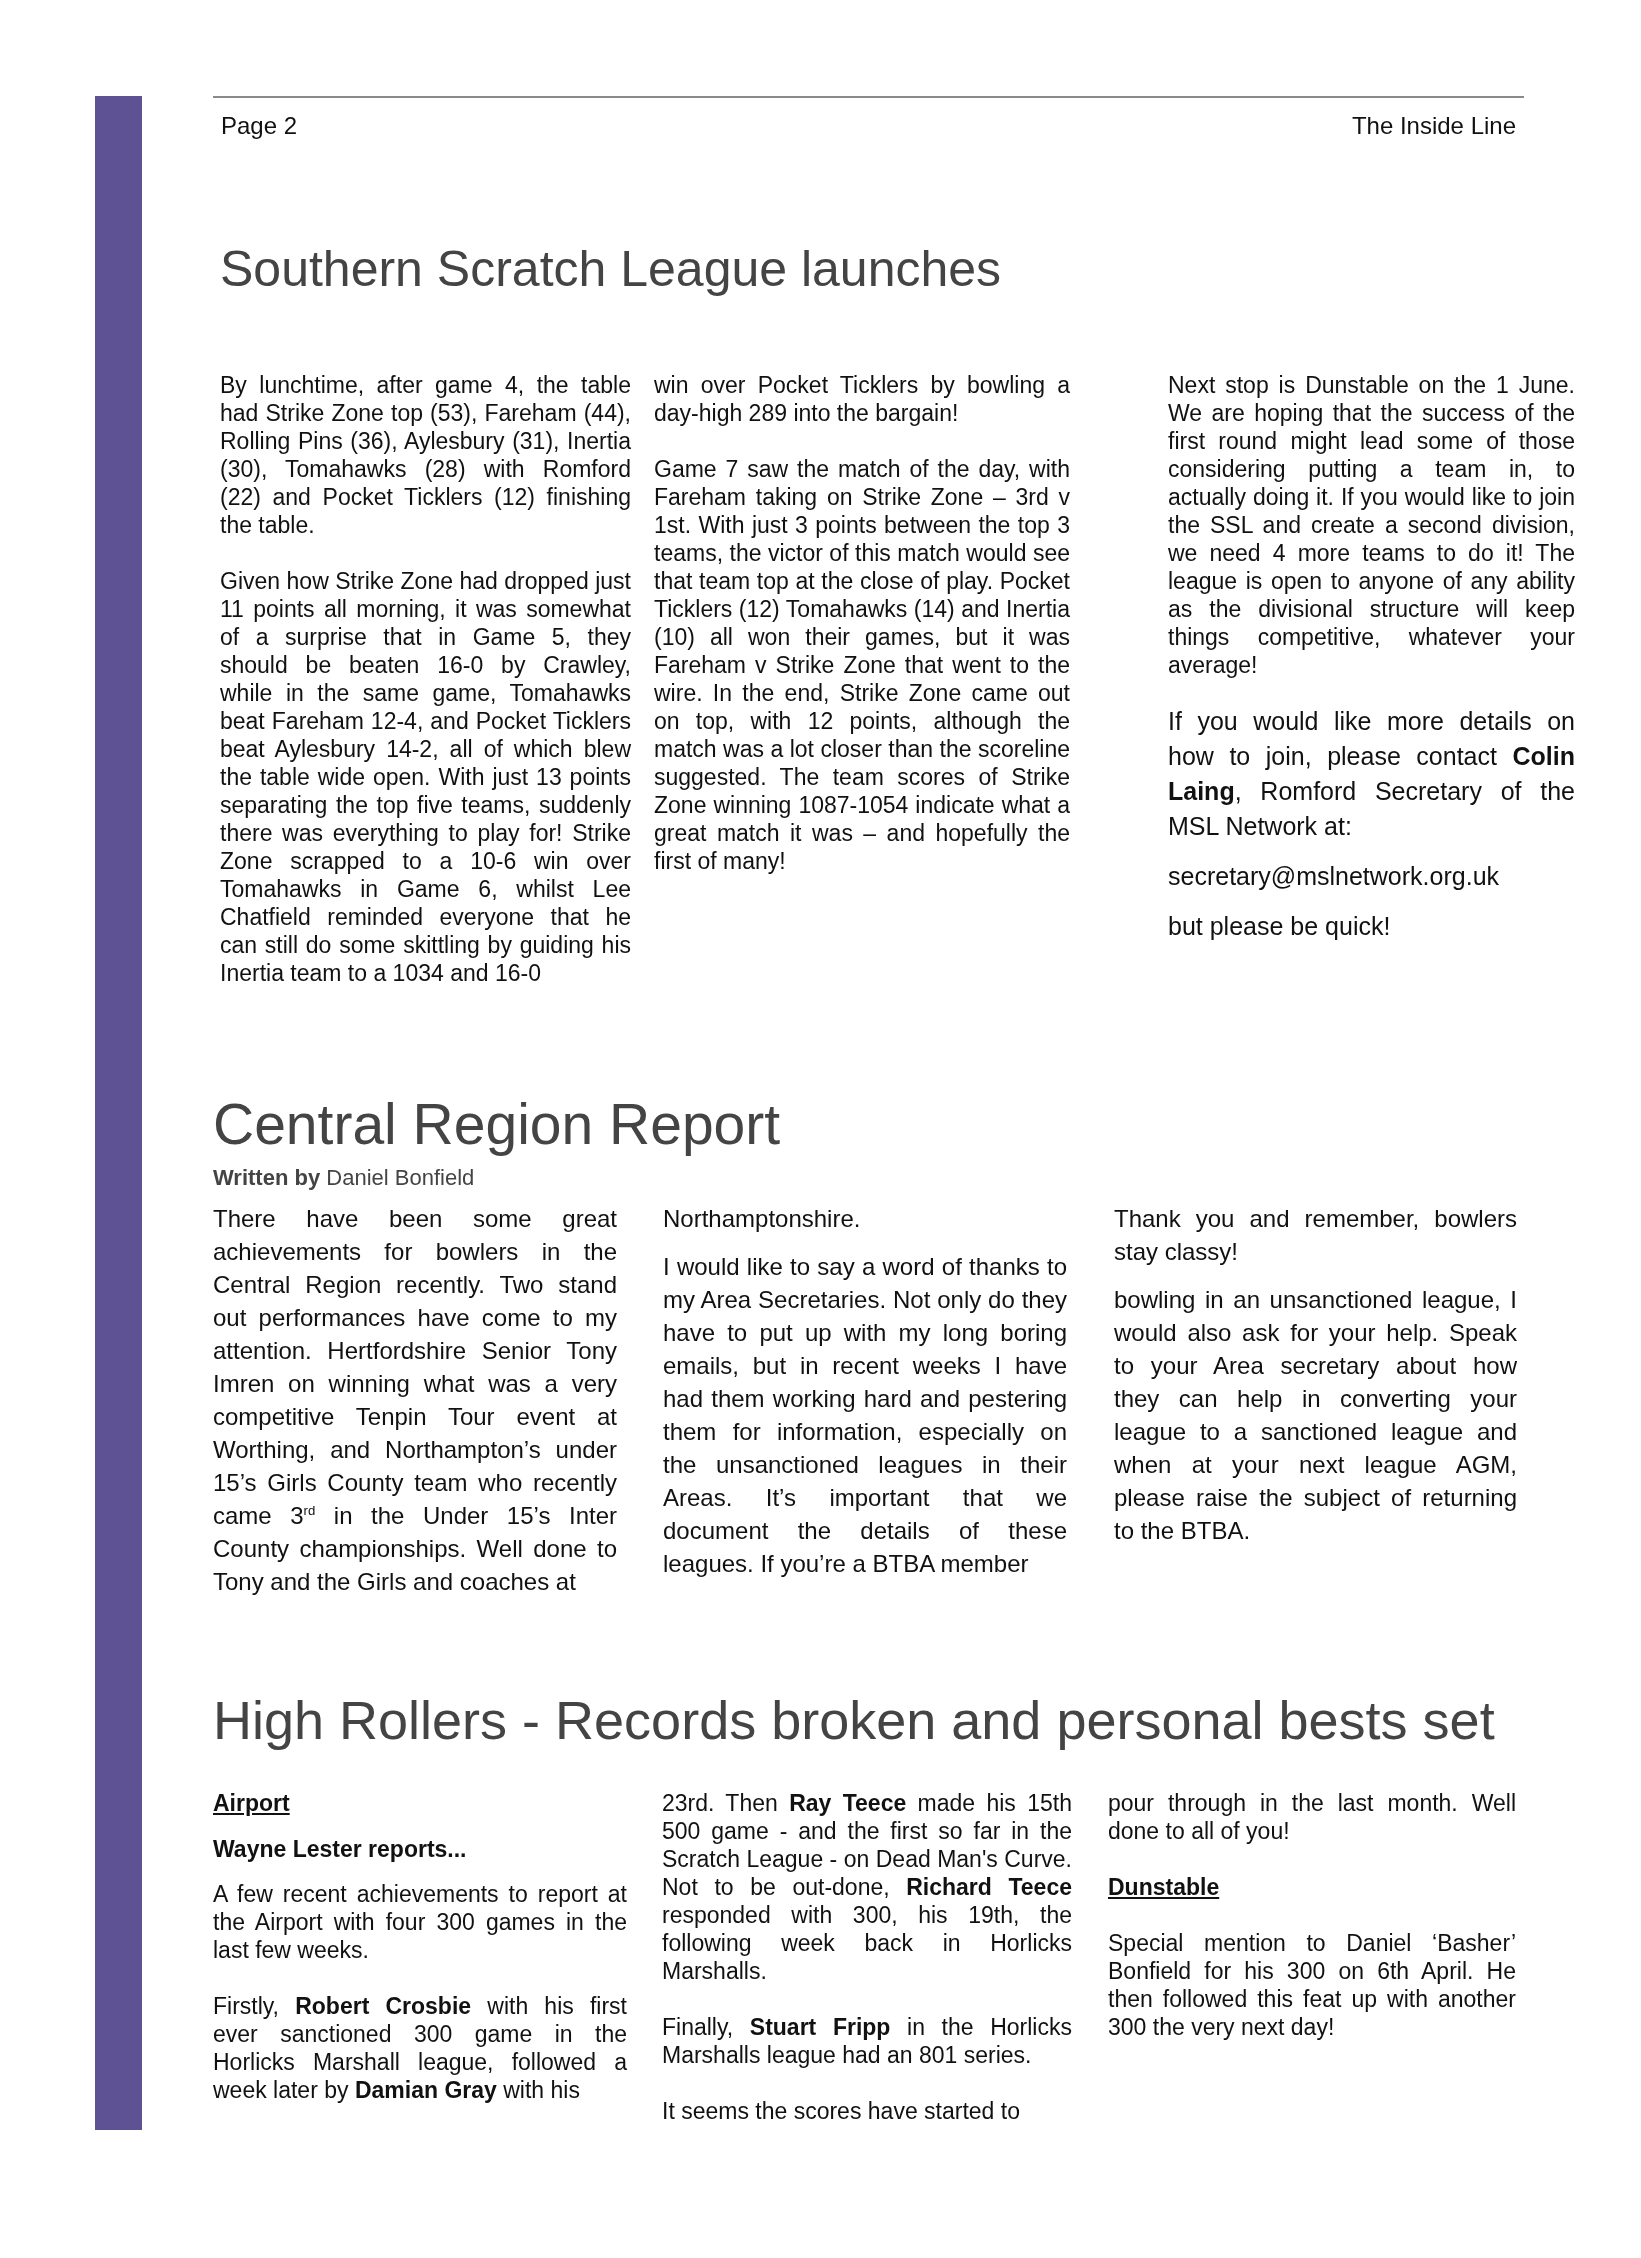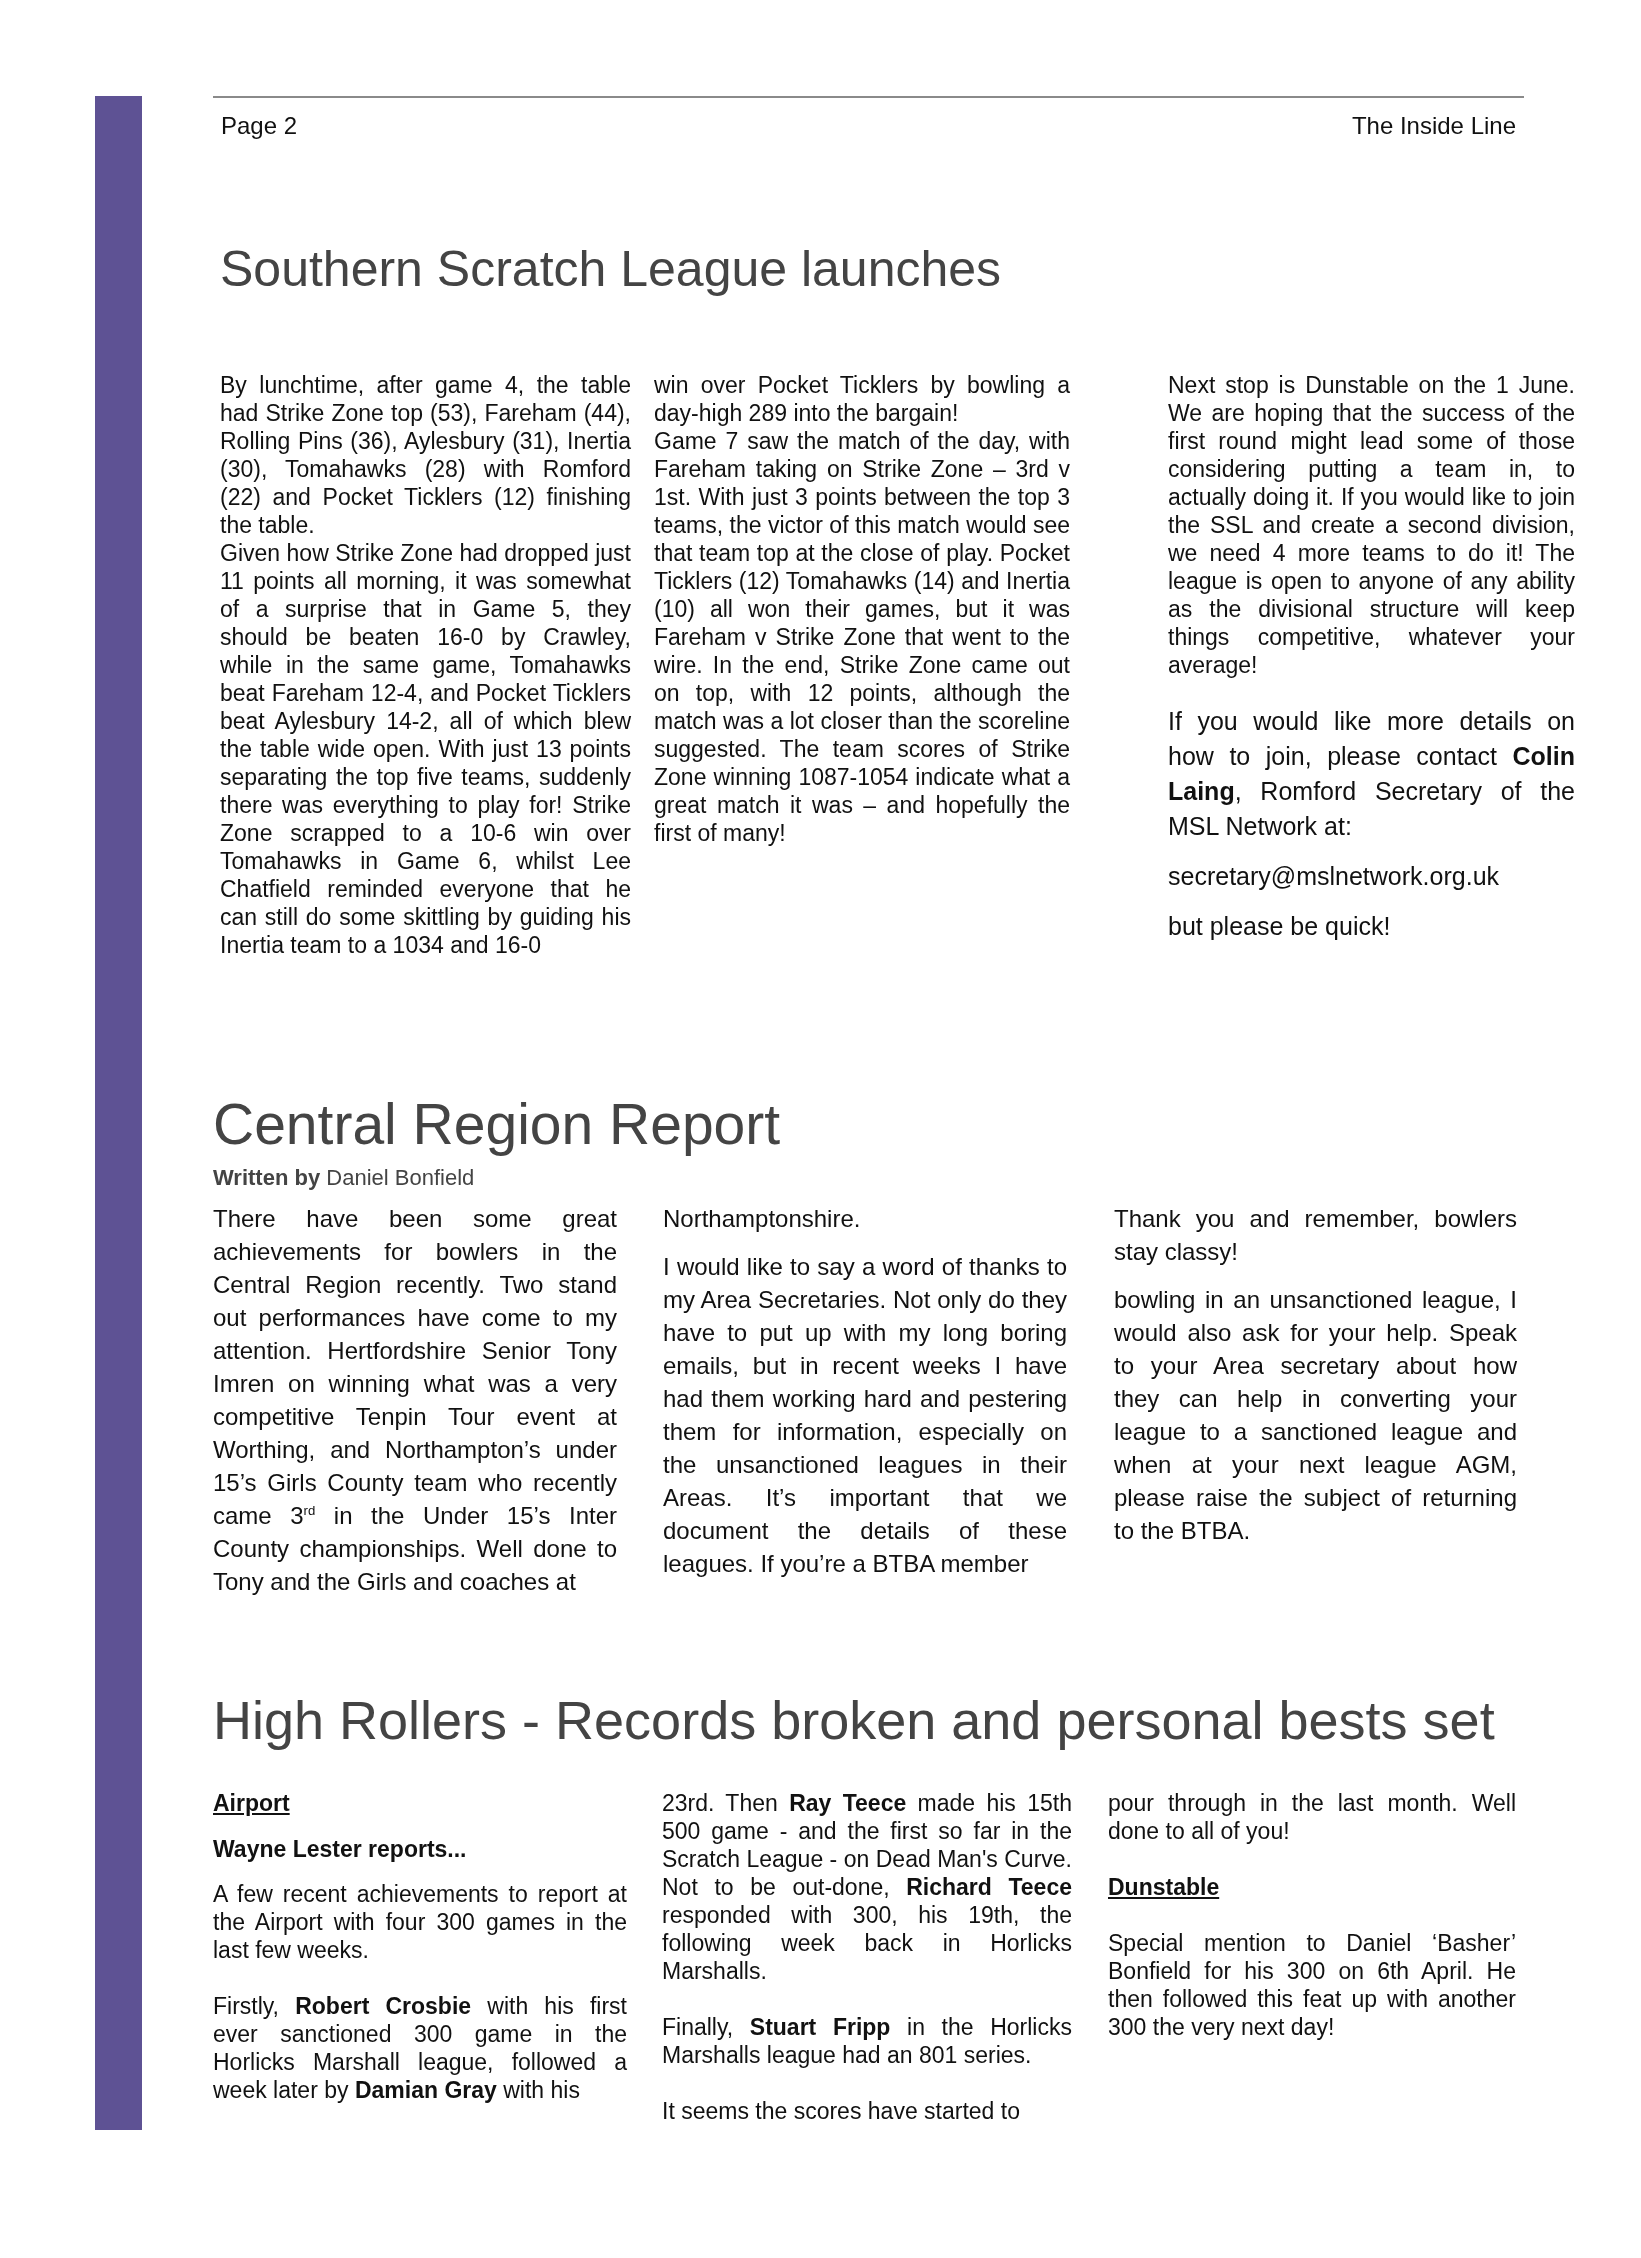--- a/index.html
+++ b/index.html
@@ -14,21 +14,21 @@
     .title-central { left: 213px; top: 1091px; font-size: 57px; }
     .title-high { left: 213px; top: 1689px; font-size: 54px; }
     .byline { position: absolute; left: 213px; top: 1165px; font-size: 22px; color: #444; }
     .byline b { font-weight: bold; }
     .col { position: absolute; text-align: justify; }
     .col p { margin: 0; }
     .ssl .col { font-size: 23px; line-height: 28px; top: 371px; }
     .ssl .c1 { left: 220px; width: 411px; }
     .ssl .c2 { left: 654px; width: 416px; }
     .ssl .c3 { left: 1168px; width: 407px; }
-    .ssl p + p { }
+    .ssl p + p { margin-top: 28px; }
     .ssl .contact { font-size: 25px; line-height: 35px; }
     .ssl .contact-wrap { margin-top: 25px; }
     .ssl .contact-wrap p { margin-top: 0; }
     .ssl .contact-wrap p + p { margin-top: 15px; }
     .spaced { letter-spacing: 5.3px; text-align: justify; text-align-last: justify; }
     .central .col { font-size: 24px; line-height: 33px; top: 1202px; }
     .central .c1 { left: 213px; width: 404px; }
     .central .c2 { left: 663px; width: 404px; }
     .central .c3 { left: 1114px; width: 403px; }
     .central p + p { margin-top: 15px; }

